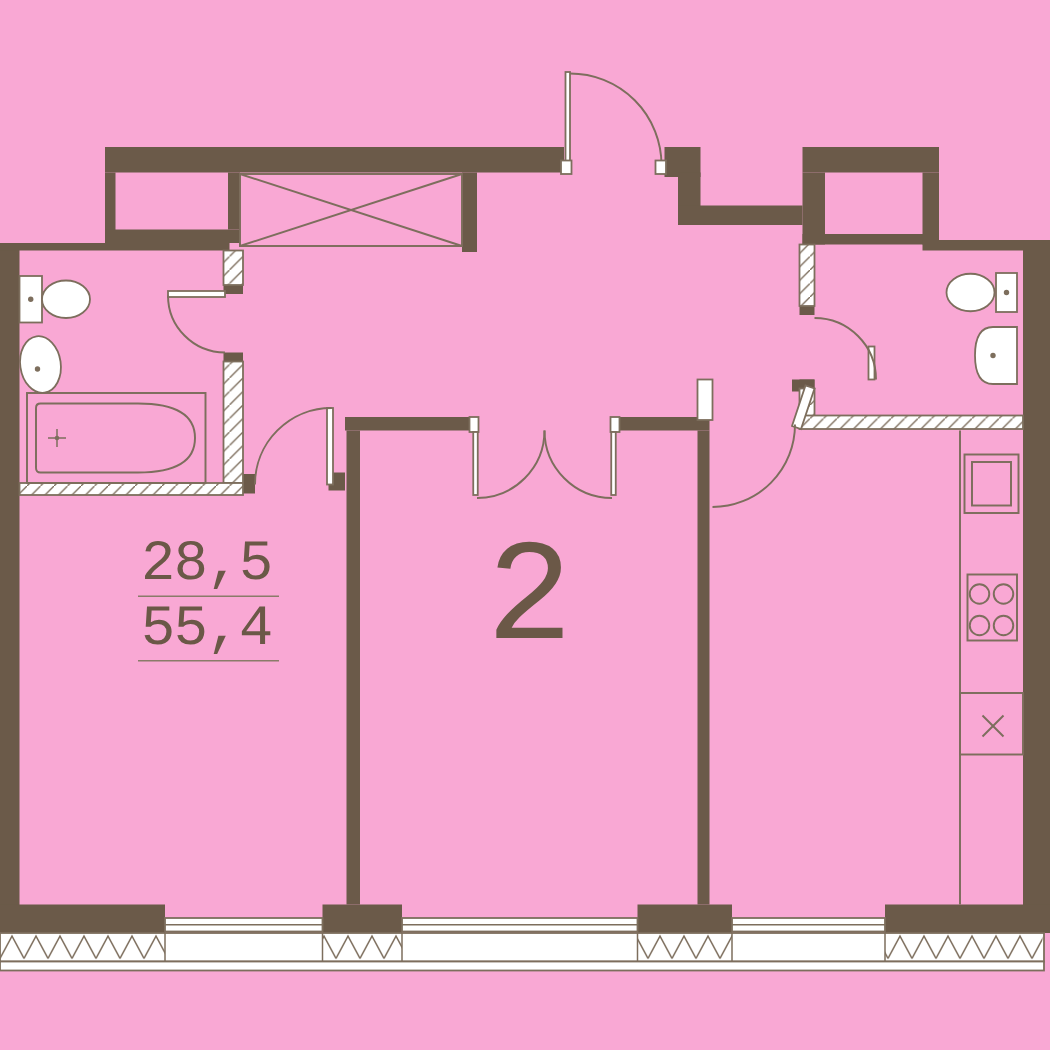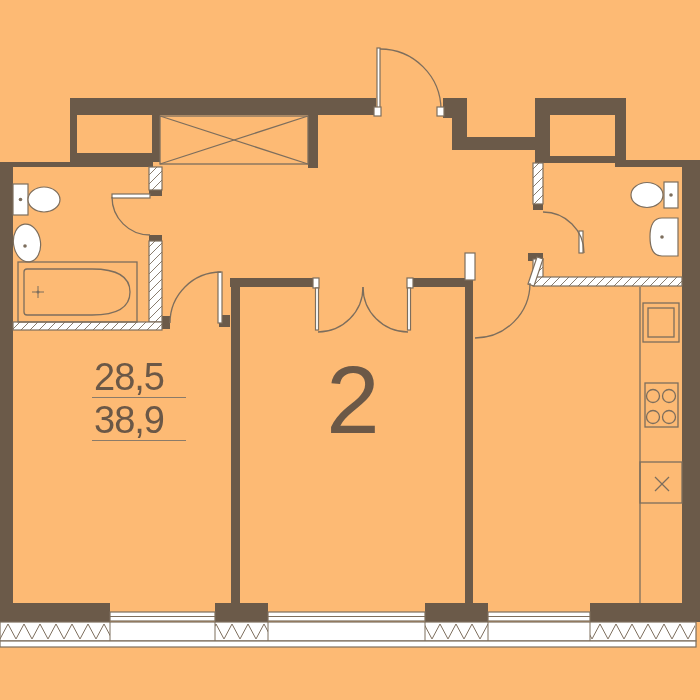--- a/index.html
+++ b/index.html
@@ -1,17 +1,17 @@
 <!DOCTYPE html>
 <html><head>
 <meta charset="utf-8">
 <style>
   html,body{margin:0;padding:0;background:#ffffff;}
-  #stage{position:relative;width:700px;height:700px;background:#fdba74;overflow:hidden;
-         font-family:Liberation Sans, sans-serif;}
+  #stage{position:relative;width:700px;height:700px;background:#f9a8d4;overflow:hidden;
+         font-family:Liberation Mono, monospace;}
   #plan-svg{position:absolute;left:0;top:0;}
   .ln{stroke:#7d6e5d;stroke-width:1.3;fill:none;}
   .thin{stroke:#7d6e5d;stroke-width:1;fill:none;}
   .wf{fill:#6b5a49;stroke:none;}
   .wh{fill:#ffffff;stroke:#7d6e5d;stroke-width:1.2;}
   .dot{fill:#7d6e5d;stroke:none;}
   .area-label{position:absolute;color:#6b5847;font-size:38px;line-height:40px;
               letter-spacing:-1px;padding-left:2px;width:92px;height:40px;
               border-bottom:1.5px solid #8a7b69;}
   #living-area{left:92px;top:357px;}
@@ -201,16 +201,16 @@
       <line class="thin" x1="268" y1="616.5" x2="425" y2="616.5"></line>
     </g>
     <g>
       <rect class="wh" x="488" y="612" width="102" height="9"></rect>
       <line class="thin" x1="488" y1="616.5" x2="590" y2="616.5"></line>
     </g>
   </g>
 </svg>
 
 <div class="area-label" id="living-area">28,5</div>
-<div class="area-label" id="total-area">38,9</div>
+<div class="area-label" id="total-area">55,4</div>
 <div id="rooms-number">2</div>
 
 </div>
 
 </body></html>

